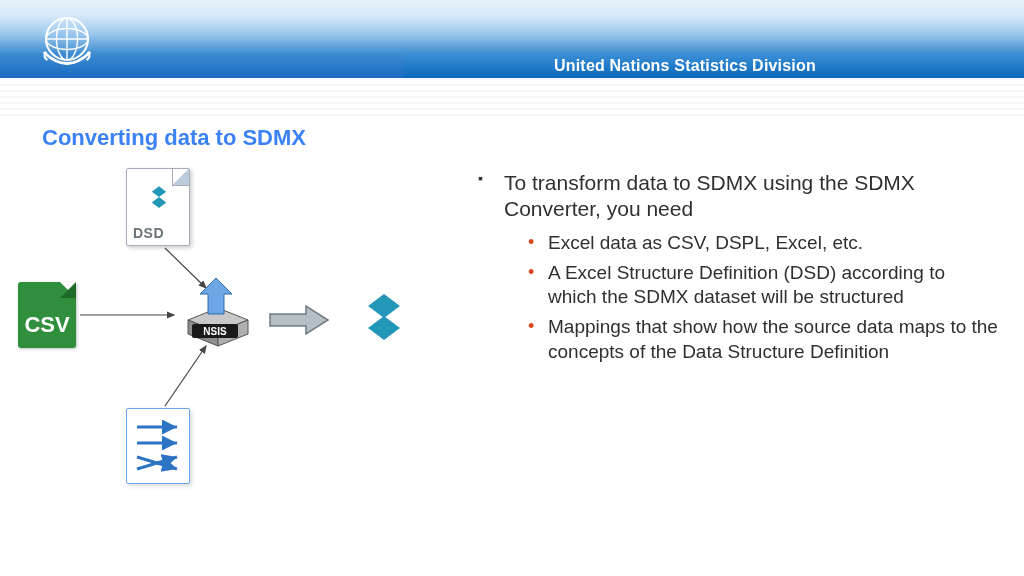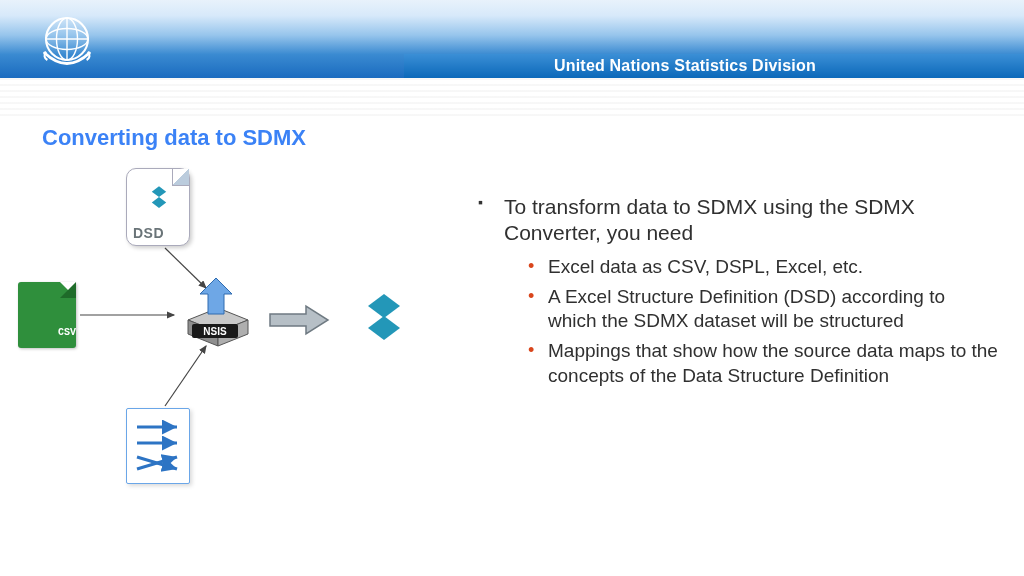--- a/index.html
+++ b/index.html
@@ -76,21 +76,21 @@
     position: absolute;
   }
   
   .dsd-file {
     left: 116px;
     top: 8px;
     width: 64px;
     height: 78px;
     background: #fff;
     border: 1px solid #aab;
-    border-radius: 10px;
+    border-radius: 2px;
     box-shadow: 2px 2px 4px rgba(0,0,0,.2);
   }
   .dsd-file::before {
     content: "";
     position: absolute;
     right: 0; top: 0;
     width: 16px; height: 16px;
     background: linear-gradient(135deg, #fff 50%, #bcd 50%);
     border-left: 1px solid #aab;
     border-bottom: 1px solid #aab;
@@ -132,24 +132,23 @@
     right:0; top:0;
     border-style: solid;
     border-width: 0 0 16px 16px;
     border-color: transparent transparent #1e6b29 transparent;
   }
   .csv-label {
     position: absolute;
     bottom: 10px;
     left: 0; right: 0;
     color: #fff;
-    font-size: 10px;
+    font-size: 22px;
     font-weight: bold;
-    text-align: right;
-    font-family: Liberation Mono, monospace;
+    text-align: center;
   }
   
   .map-file {
     left: 116px;
     top: 248px;
     width: 64px;
     height: 76px;
     background: #fff;
     border: 1.5px solid #6aa6e8;
     border-radius: 2px;
@@ -185,21 +184,20 @@
     stroke-width: 1.2;
     fill: none;
   }
   
   .text-area {
     position: absolute;
     left: 478px;
     top: 170px;
     width: 520px;
     color: #303030;
-    margin-top: 24px;
   }
   .main-item {
     position: relative;
     padding-left: 26px;
     font-size: 21px;
     line-height: 1.25;
     margin-bottom: 8px;
   }
   .main-item::before {
     content: "▪";

